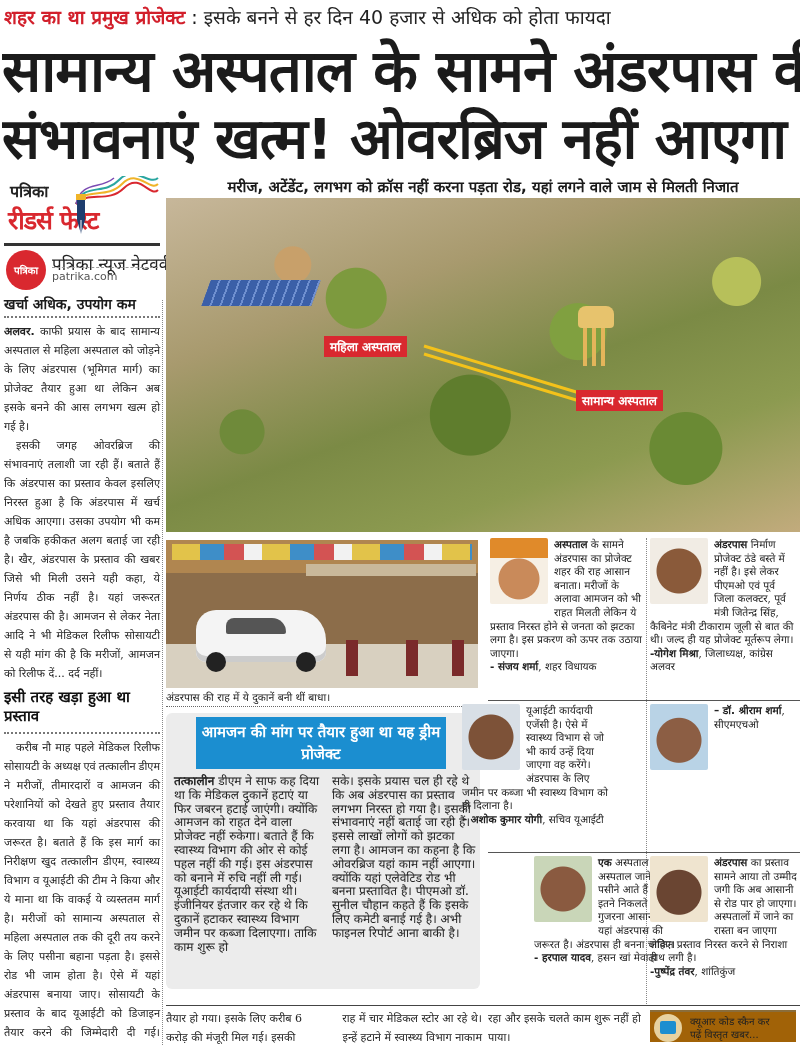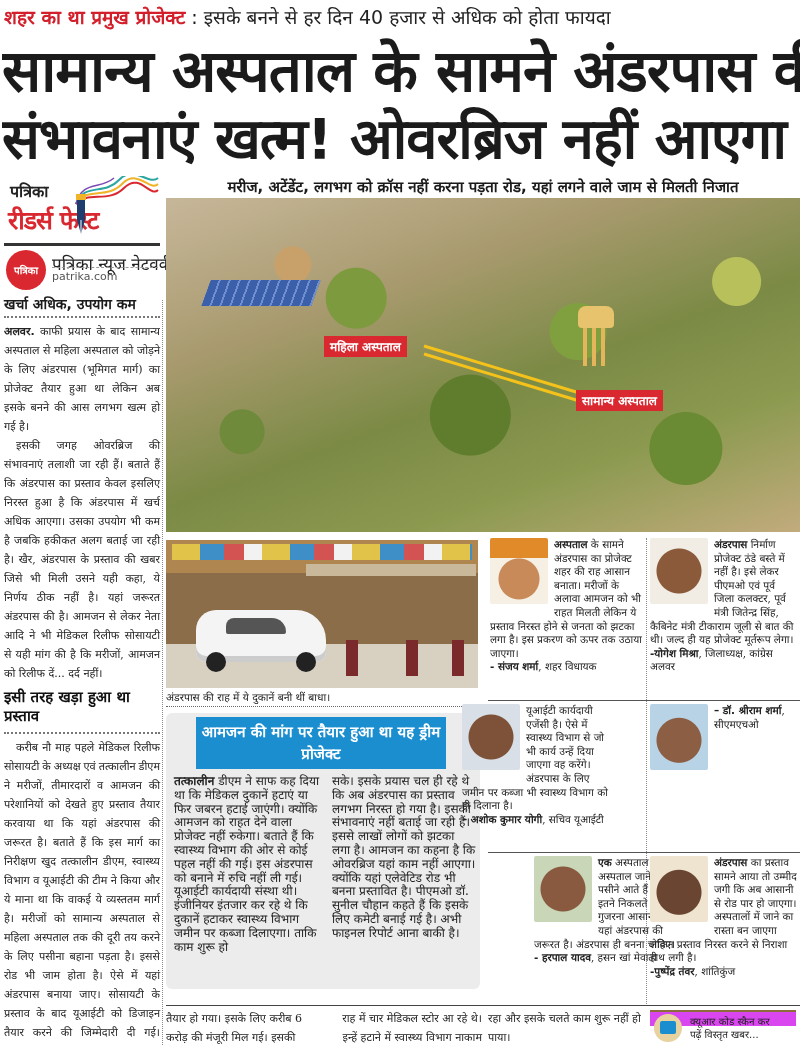--- a/index.html
+++ b/index.html
@@ -78,21 +78,21 @@
 
   .bottom-rule { position: absolute; left: 166px; top: 1005px; width: 634px; border-top: 1px solid #444; }
 
   
   .quote { position: absolute; font-family: "DejaVu Serif", serif; font-size: 10.4px; line-height: 13.6px; color: #222; }
   .quote .photo { float: left; width: 58px; height: 66px; margin: 0 6px 2px 0; border-radius: 2px; }
   .quote b { font-family: "DejaVu Sans", sans-serif; }
   .quote .attr { display: block; }
   .vline { position: absolute; border-left: 1px dotted #888; }
 
-  .qr { position: absolute; left: 650px; top: 1010px; width: 146px; height: 16px; border-top: 2px solid #8a6d3b; background: #d946ef; }
+  .qr { position: absolute; left: 650px; top: 1010px; width: 146px; height: 32px; border-top: 2px solid #8a6d3b; background: #a16207; }
   .qr .circle { position: absolute; left: 4px; top: 2px; width: 28px; height: 28px; border-radius: 50%; background: #e7d2a0; }
   .qr .news { position: absolute; left: 10px; top: 9px; width: 16px; height: 13px; background: #1b8ed0; border-radius: 2px; }
   .qr .txt { position: absolute; left: 40px; top: 3px; font-size: 10px; line-height: 13px; color: #222; }
 </style>
 </head>
 <body>
 
 <div class="kicker">
   <span class="red">शहर का था प्रमुख प्रोजेक्ट</span><span> : </span><span class="rest">इसके बनने से हर दिन 40 हजार से अधिक को होता फायदा</span>
 </div>

